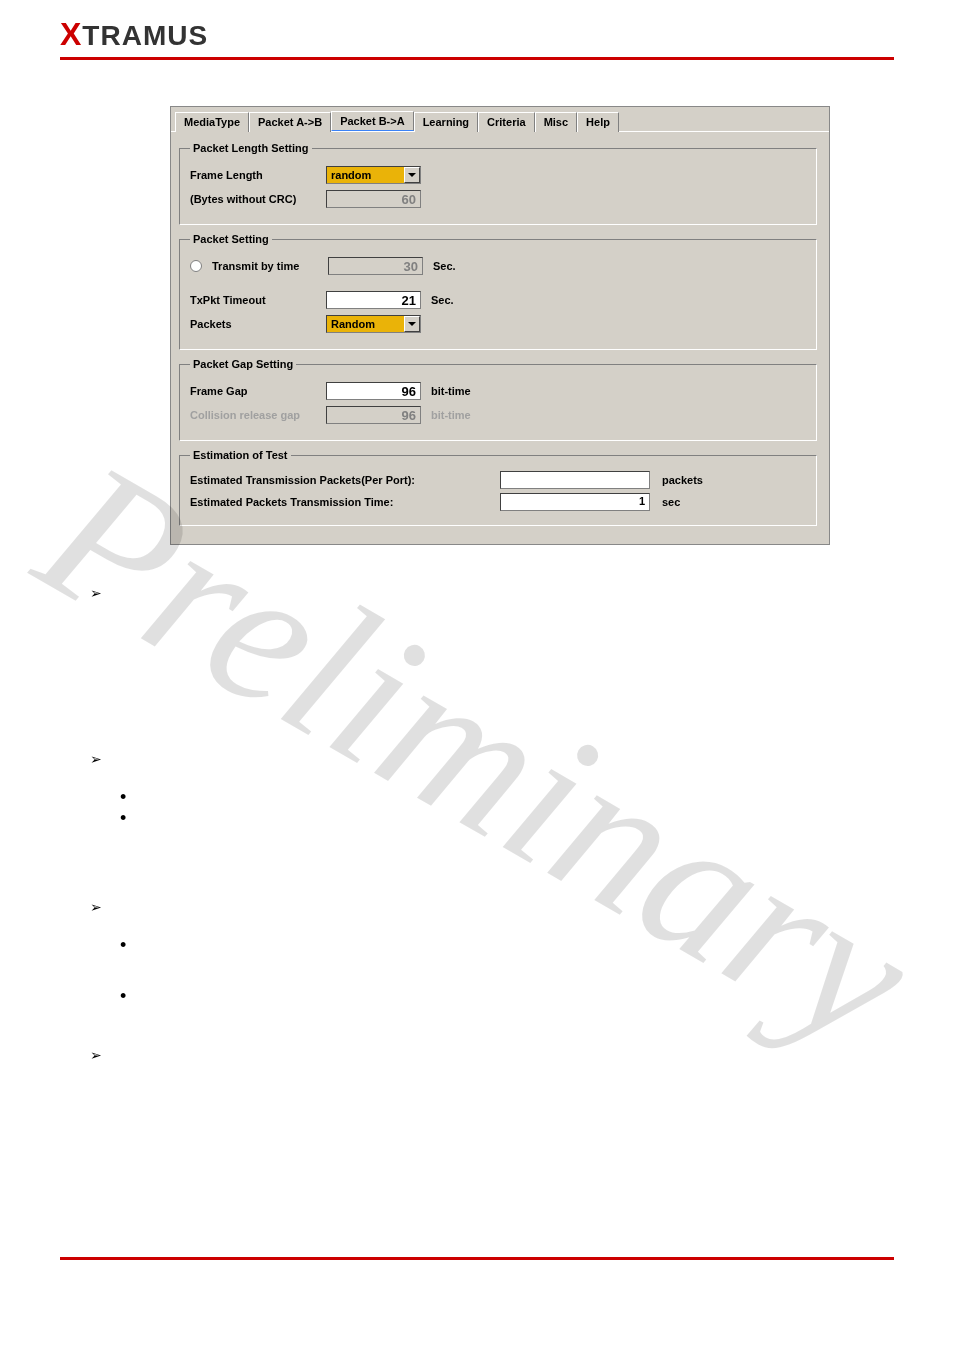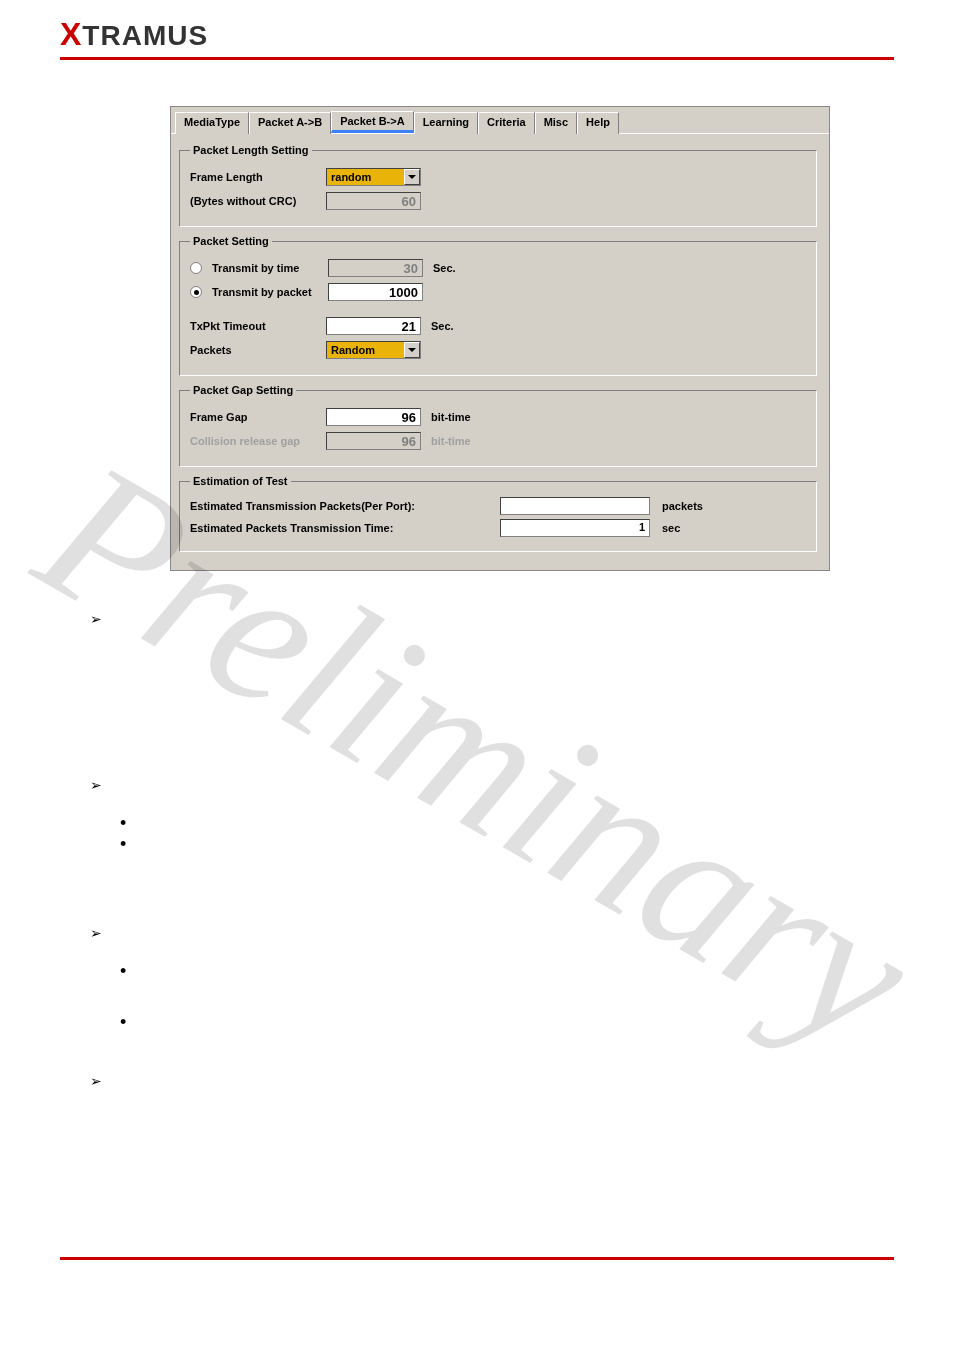--- a/index.html
+++ b/index.html
@@ -61,21 +61,21 @@
     border-left: 1px solid #fff;
     border-right: 1px solid #808080;
     background: #d4d0c8;
     margin-right: 0;
     font-size: 11px;
     position: relative;
     top: 1px;
   }
   .tab.active {
     background: #d4d0c8;
-    border-bottom: 3px solid #3b82f6;
+    border-bottom: 1px solid #3b82f6;
     top: 0;
     z-index: 2;
   }
   .tab-body {
     border-top: 1px solid #fff;
     padding: 6px 8px 10px 8px;
   }
   fieldset {
     border: 1px solid #fff;
     border-top-color: #808080;
@@ -273,25 +273,20 @@
         </div>
       </fieldset>
 
       <fieldset>
         <legend>Packet Setting</legend>
         <div class="row">
           <span class="radio"></span>
           <label class="lbl" style="width:110px">Transmit by time</label>
           <div class="win-input disabled"><span>30</span></div>
           <span class="unit">Sec.</span>
-        </div>
-        <div class="row">
-          <span class="radio checked"></span>
-          <label class="lbl" style="width:110px">Transmit by packet</label>
-          <div class="win-input"><span>1000</span></div>
         </div>
         <div class="row" style="margin-top:16px">
           <label class="lbl">TxPkt Timeout</label>
           <div class="win-input"><span>21</span></div>
           <span class="unit">Sec.</span>
         </div>
         <div class="row">
           <label class="lbl">Packets</label>
           <div class="win-select">
             <span class="sel-text">Random</span>

